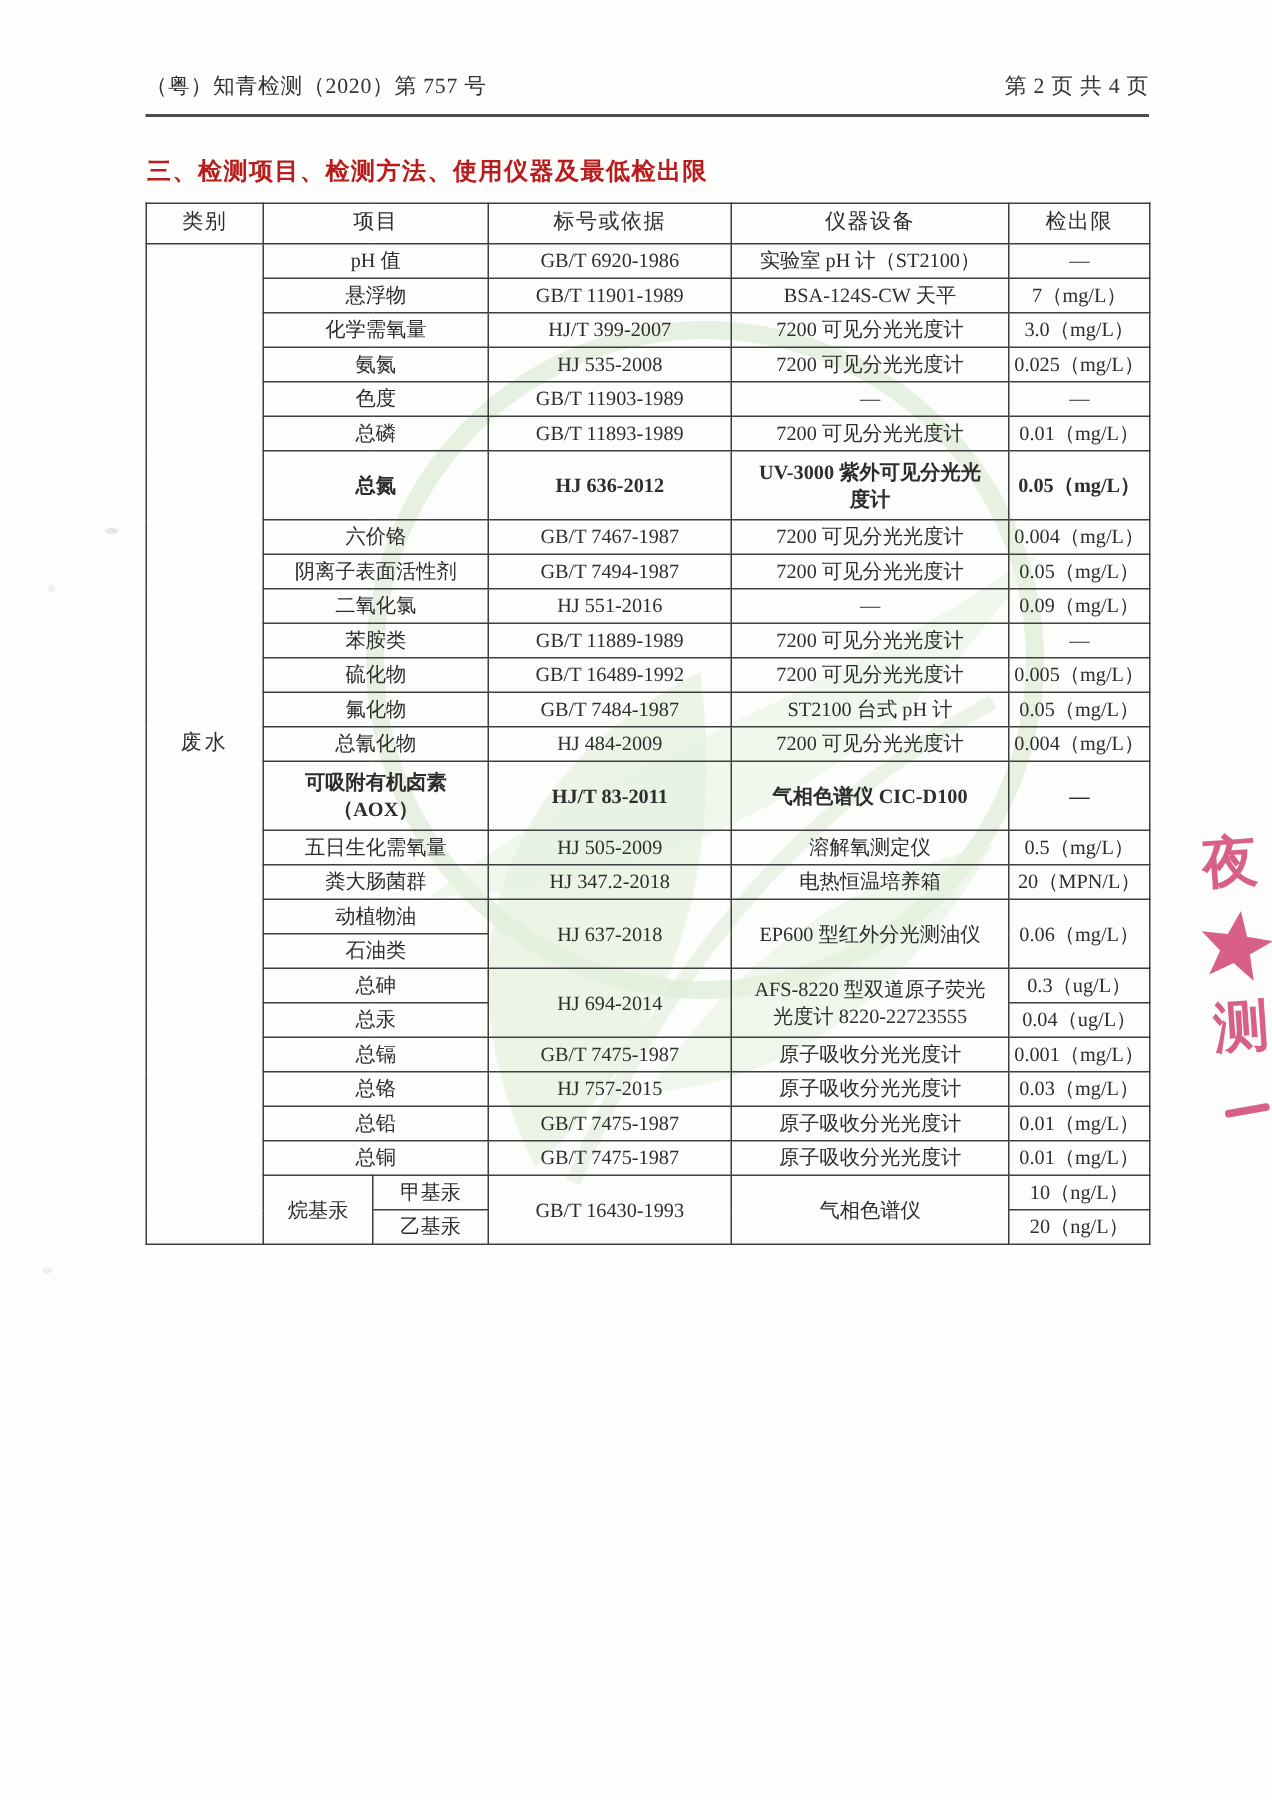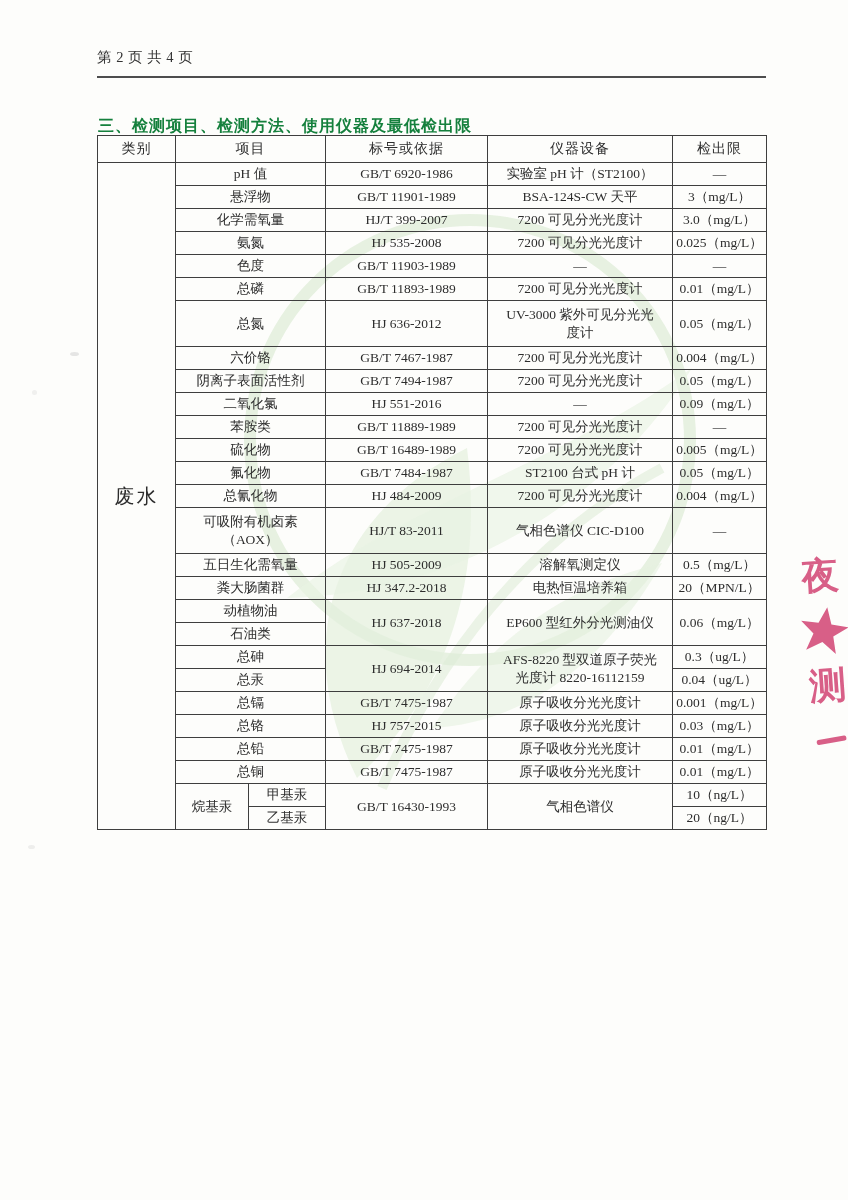--- a/index.html
+++ b/index.html
@@ -19,24 +19,23 @@
     position:absolute; left:97px; top:48px; width:669px;
     display:flex; justify-content:space-between; align-items:flex-end;
     font-size:14.5px; color:#333;
     border-bottom:2px solid #4d4d4d; padding-bottom:9px;
     letter-spacing:0.5px;
   }
 
   
   .section-title {
     position:absolute; left:98px; top:104px;
-    font-size:16px; font-weight:bold; color:#15803d;
+    font-size:16px; font-weight:bold; color:#b91c1c;
     letter-spacing:1px;
     font-family:"Liberation Sans","DejaVu Sans",sans-serif;
-    margin-top:12px;
   }
 
   
   .watermark {
     position:absolute; left:232px; top:168px;
     width:485px; height:630px; z-index:0; pointer-events:none;
   }
 
   
   table.detect {
@@ -46,22 +45,22 @@
   }
   .detect th, .detect td {
     border:1px solid #3e3e3e;
     text-align:center; vertical-align:middle;
     font-size:13.5px; line-height:1.3; color:#2d2d2d;
     padding:1px 3px; white-space:pre-line;
     overflow:hidden;
   }
   .detect th { font-size:14px; font-weight:normal; height:27px; letter-spacing:1px; }
   tr.r  { height:23px; }
-  tr.r2 { height:46px; }
-  td.cat { font-size:20px; letter-spacing:2px; }
+  tr.r2 { height:46px;font-weight:bold; }
+  td.cat { font-size:14px; letter-spacing:2px; }
 
   
   .stamp {
     position:absolute; left:793px; top:550px; width:64px; z-index:2;
     text-align:center; transform:rotate(-4deg);
     color:#d34a78; opacity:0.88; pointer-events:none;
   }
   .stamp-char {
     font-size:37px; font-weight:bold; line-height:1.4;
     font-family:"Liberation Serif","DejaVu Serif",serif;
@@ -81,20 +80,21 @@
 </head>
 <body>
 
 <div class="page">
 
   <div class="artifact a1"></div>
   <div class="artifact a2"></div>
   <div class="artifact a3"></div>
 
   <div class="doc-header">
+    <span>（粤）知青检测（2020）第 757 号</span>
     <span>第 2 页 共 4 页</span>
   </div>
 
   <div class="section-title">三、检测项目、检测方法、使用仪器及最低检出限</div>
 
   <svg class="watermark" viewBox="0 0 485 630">
     <g opacity="0.55">
       <circle cx="238" cy="272" r="220" fill="none" stroke="#bedbb2" stroke-width="12" opacity="0.65"></circle>
       <path d="M125,610 C60,480 95,350 235,280 C250,400 225,515 125,610 Z" fill="#cfe6c4" opacity="0.7"></path>
       <path d="M55,430 C175,335 320,300 460,200 C380,330 230,425 55,430 Z" fill="#d8ebcf" opacity="0.65"></path>
@@ -125,21 +125,21 @@
       <td class="cat" rowspan="27">废水</td>
       <td colspan="2">pH 值</td>
       <td>GB/T 6920-1986</td>
       <td>实验室 pH 计（ST2100）</td>
       <td>—</td>
     </tr>
     <tr class="r">
       <td colspan="2">悬浮物</td>
       <td>GB/T 11901-1989</td>
       <td>BSA-124S-CW 天平</td>
-      <td>3（mg/L）</td>
+      <td>7（mg/L）</td>
     </tr>
     <tr class="r">
       <td colspan="2">化学需氧量</td>
       <td>HJ/T 399-2007</td>
       <td>7200 可见分光光度计</td>
       <td>3.0（mg/L）</td>
     </tr>
     <tr class="r">
       <td colspan="2">氨氮</td>
       <td>HJ 535-2008</td>
@@ -184,21 +184,21 @@
       <td>0.09（mg/L）</td>
     </tr>
     <tr class="r">
       <td colspan="2">苯胺类</td>
       <td>GB/T 11889-1989</td>
       <td>7200 可见分光光度计</td>
       <td>—</td>
     </tr>
     <tr class="r">
       <td colspan="2">硫化物</td>
-      <td>GB/T 16489-1989</td>
+      <td>GB/T 16489-1992</td>
       <td>7200 可见分光光度计</td>
       <td>0.005（mg/L）</td>
     </tr>
     <tr class="r">
       <td colspan="2">氟化物</td>
       <td>GB/T 7484-1987</td>
       <td>ST2100 台式 pH 计</td>
       <td>0.05（mg/L）</td>
     </tr>
     <tr class="r">
@@ -232,21 +232,21 @@
       <td rowspan="2">EP600 型红外分光测油仪</td>
       <td rowspan="2">0.06（mg/L）</td>
     </tr>
     <tr class="r">
       <td colspan="2">石油类</td>
     </tr>
     <tr class="r">
       <td colspan="2">总砷</td>
       <td rowspan="2">HJ 694-2014</td>
       <td rowspan="2">AFS-8220 型双道原子荧光
-光度计 8220-16112159</td>
+光度计 8220-22723555</td>
       <td>0.3（ug/L）</td>
     </tr>
     <tr class="r">
       <td colspan="2">总汞</td>
       <td>0.04（ug/L）</td>
     </tr>
     <tr class="r">
       <td colspan="2">总镉</td>
       <td>GB/T 7475-1987</td>
       <td>原子吸收分光光度计</td>

